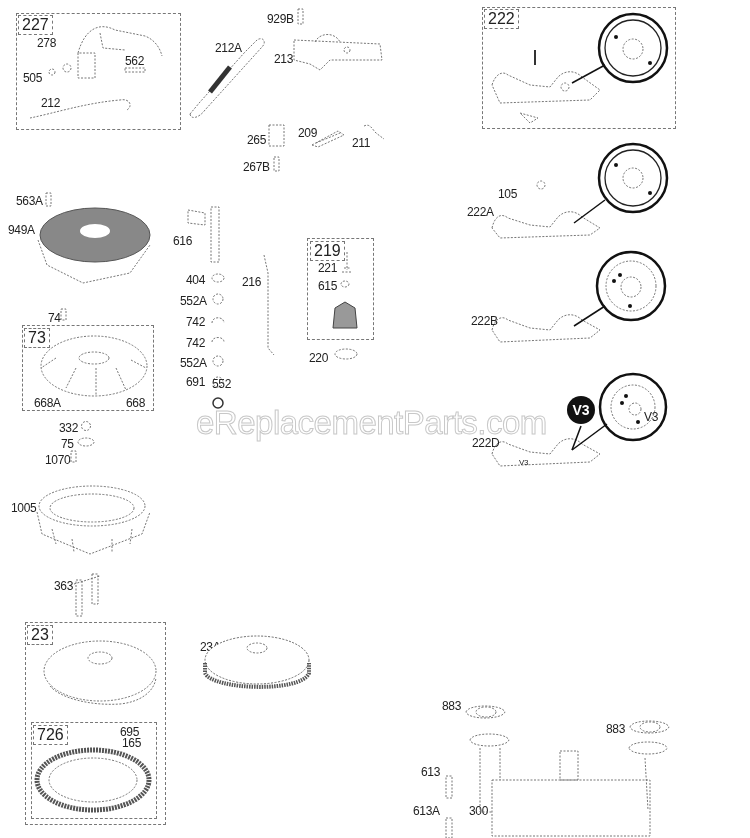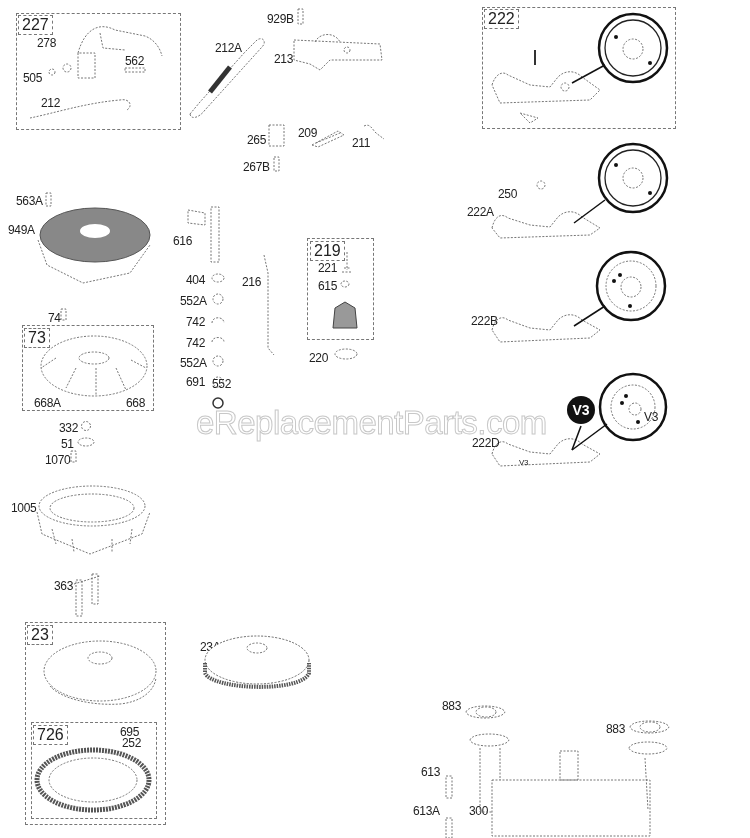--- a/index.html
+++ b/index.html
@@ -74,21 +74,21 @@
   <circle class="dash" cx="75" cy="72" r="4"></circle>
     <path class="dash" d="M30 98 L48 103 L40 108 Z"></path>
   <line x1="82" y1="68" x2="115" y2="50" stroke="#111" stroke-width="1.5"></line>
   <circle class="solid" cx="143" cy="33" r="34"></circle>
     <circle class="thin" cx="143" cy="33" r="28"></circle>
   <circle class="dash" cx="143" cy="34" r="10"></circle>
     <circle cx="126" cy="22" r="2" fill="#111"></circle>
     <circle cx="160" cy="48" r="2" fill="#111"></circle>
 </svg>
 
-<span class="lbl" style="left:498px;top:188px;">250</span>
+<span class="lbl" style="left:498px;top:188px;">105</span>
 <span class="lbl" style="left:467px;top:206px;">222A</span>
 <svg class="part" style="left:490px;top:143px;" width="180" height="100">
   <circle class="dash" cx="51" cy="42" r="4"></circle>
   <path class="dash" d="M2 85 C5 72,12 70,18 75 L40 82 L60 84 L68 74 C75 67,85 67,92 74 L110 85 L100 92 L10 95 Z"></path>
   <line x1="84" y1="80" x2="115" y2="57" stroke="#111" stroke-width="1.5"></line>
   <circle class="solid" cx="143" cy="35" r="34"></circle>
     <circle class="thin" cx="143" cy="35" r="28"></circle>
   <circle class="dash" cx="143" cy="35" r="10"></circle>
     <circle cx="126" cy="22" r="2" fill="#111"></circle>
     <circle cx="160" cy="50" r="2" fill="#111"></circle>
@@ -143,21 +143,21 @@
   <ellipse class="dash" cx="58" cy="38" rx="53" ry="30"></ellipse>
   <ellipse class="dash" cx="58" cy="30" rx="15" ry="6"></ellipse>
   <path class="dash" d="M20 30 L5 40 M40 40 L30 60 M60 40 L60 68 M80 40 L90 62 M95 32 L110 40"></path>
 </svg>
 <span class="lbl" style="left:34px;top:397px;">668A</span>
 <span class="lbl" style="left:126px;top:397px;">668</span>
 <span class="lbl" style="left:59px;top:422px;">332</span>
 <svg class="part" style="left:80px;top:420px;" width="12" height="12">
     <circle class="dash" cx="6" cy="6" r="4.5"></circle>
   </svg>
-<span class="lbl" style="left:61px;top:438px;">51</span>
+<span class="lbl" style="left:61px;top:438px;">75</span>
 <svg class="part" style="left:76px;top:436px;" width="20" height="12">
     <ellipse class="dash" cx="10" cy="6" rx="8" ry="4"></ellipse>
   </svg>
 <span class="lbl" style="left:45px;top:454px;">1070</span>
 <svg class="part" style="left:70px;top:450px;" width="8" height="14">
     <rect class="dash" x="1" y="1" width="5" height="11"></rect>
   </svg>
 
 <svg class="part" style="left:185px;top:205px;" width="40" height="60">
   <path class="dash" d="M3 5 L20 8 L20 20 L3 18 Z"></path>
@@ -221,21 +221,21 @@
 <div class="box" style="left:25px;top:622px;width:139px;height:201px;"></div>
 <div class="boxtag" style="left:27px;top:625px;">23</div>
 <svg class="part" style="left:40px;top:636px;" width="120" height="72">
   <ellipse class="dash" cx="60" cy="35" rx="56" ry="30"></ellipse>
     <ellipse class="dash" cx="60" cy="22" rx="12" ry="6"></ellipse>
   <path class="dash" d="M10 50 C20 62,50 70,80 68 C100 66,114 56,116 42"></path>
 </svg>
 <div class="box" style="left:31px;top:722px;width:124px;height:95px;"></div>
 <div class="boxtag" style="left:33px;top:725px;">726</div>
 <span class="lbl" style="left:120px;top:726px;">695</span>
-<span class="lbl" style="left:122px;top:737px;">252</span>
+<span class="lbl" style="left:122px;top:737px;">165</span>
 <svg class="part" style="left:34px;top:746px;" width="118" height="68">
   <ellipse cx="59" cy="34" rx="56" ry="30" fill="none" stroke="#555" stroke-width="5" stroke-dasharray="2 1"></ellipse>
   <ellipse class="dash" cx="59" cy="34" rx="44" ry="22"></ellipse>
 </svg>
 
 <span class="lbl" style="left:200px;top:641px;">23A</span>
 <svg class="part" style="left:202px;top:628px;" width="112" height="70">
   <ellipse cx="55" cy="32" rx="52" ry="24" fill="#fff" stroke="#666" stroke-width="1" stroke-dasharray="2 1.5"></ellipse>
   <path d="M3 35 L3 45 C10 62,100 65,107 45 L107 35" fill="none" stroke="#555" stroke-width="4" stroke-dasharray="1.5 1"></path>
   <ellipse class="dash" cx="55" cy="20" rx="10" ry="5"></ellipse>

